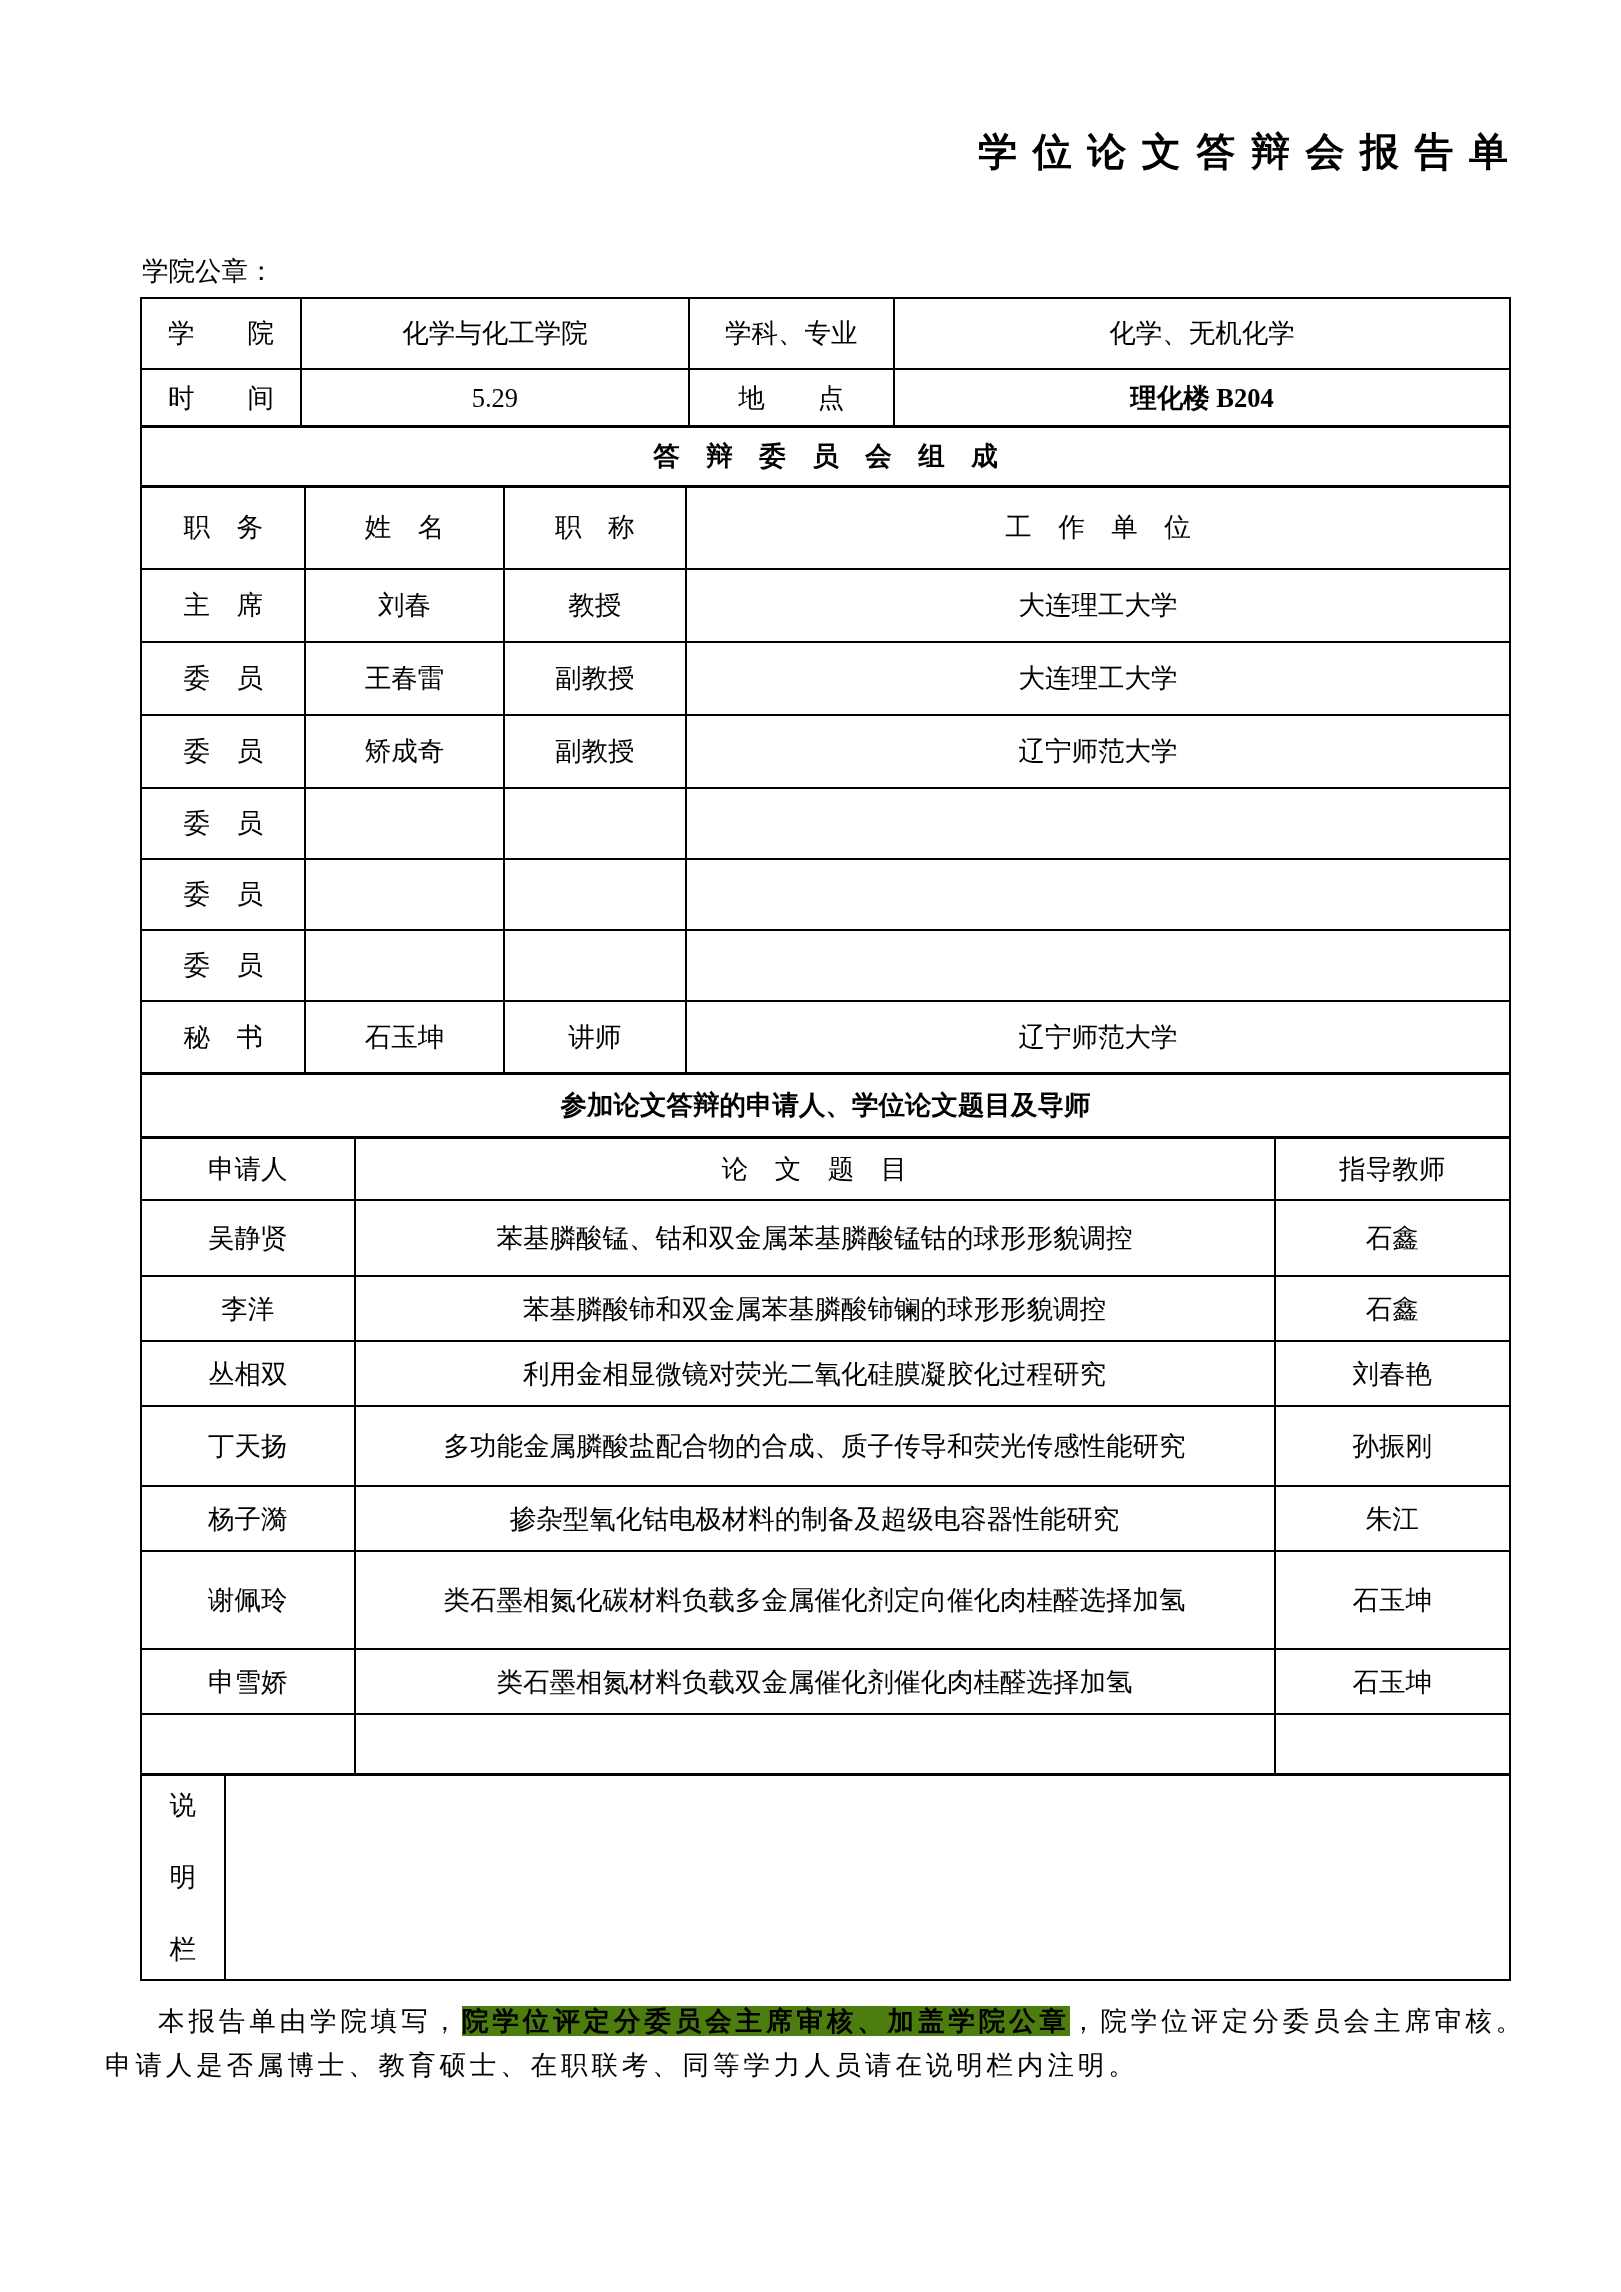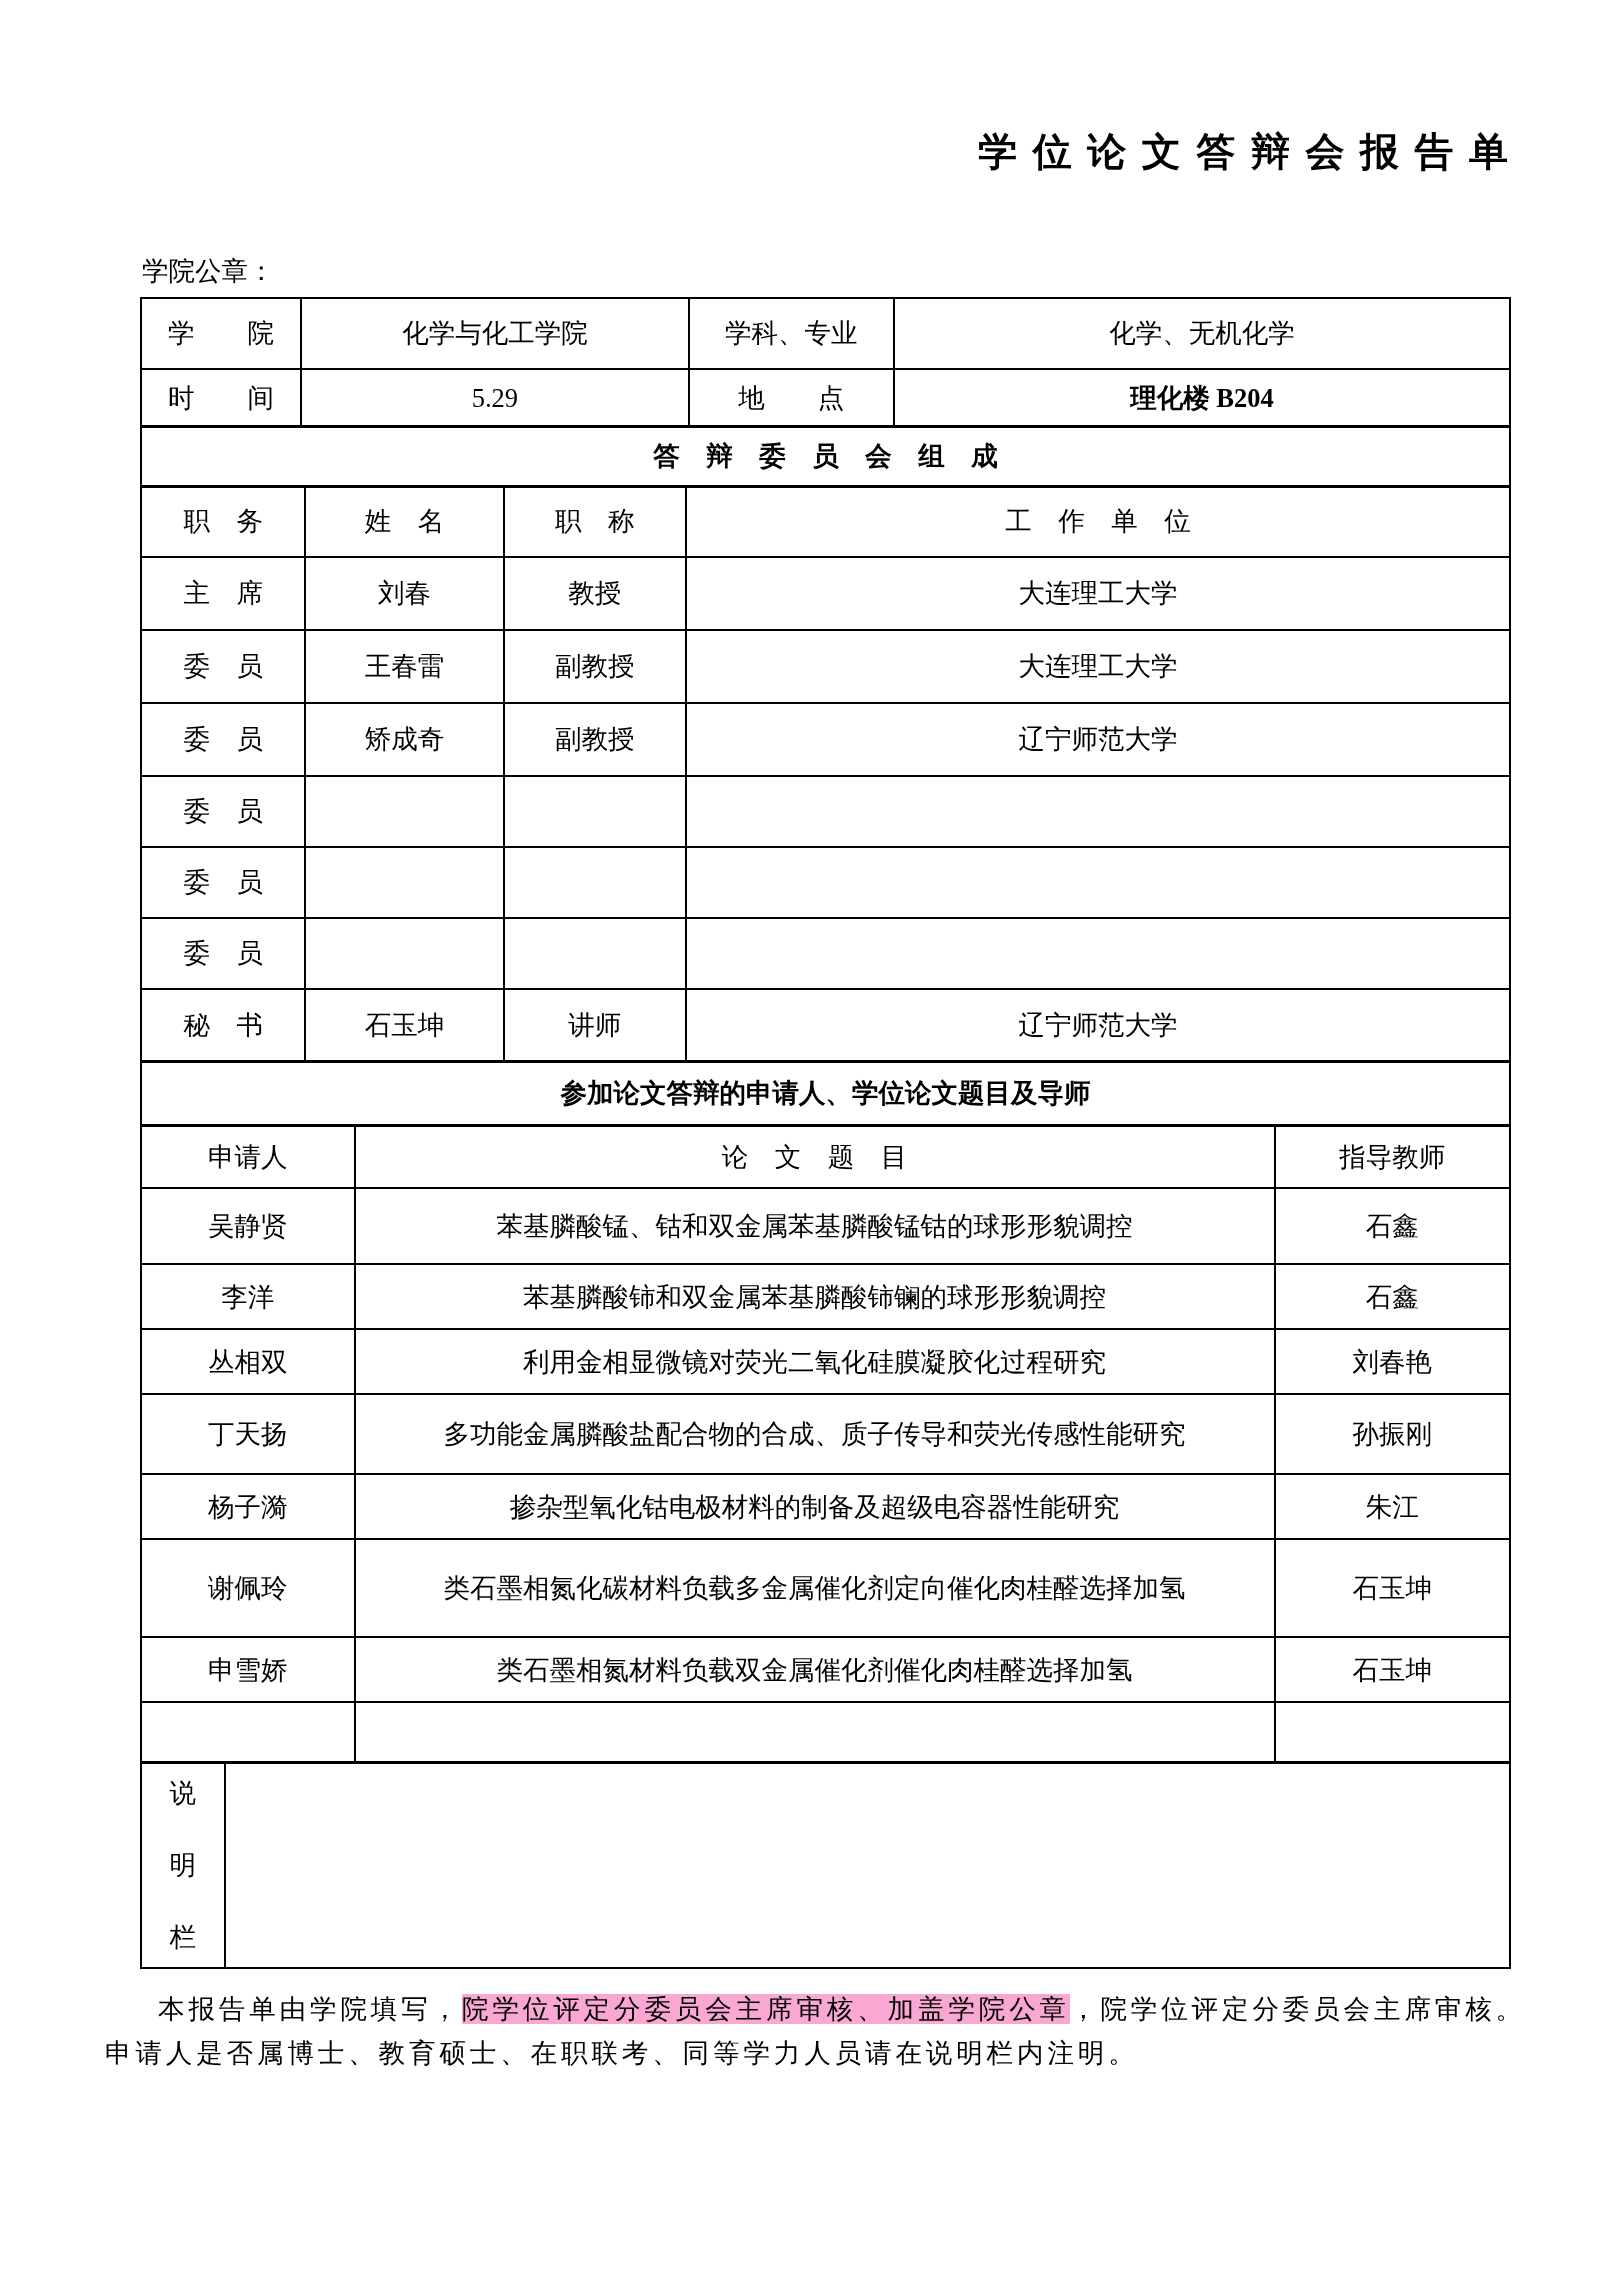--- a/index.html
+++ b/index.html
@@ -30,21 +30,21 @@
     display:flex; flex-direction:column; justify-content:space-between;
     align-items:center; height:182px; padding:5.9px 0; margin:0 auto;
   }
   .notes-label span { font-size:26.5px; }
 
   .page-footer {
     margin:17.6px 0 0 -35px; width:1431px;
     font-size:26.5px; line-height:44px; letter-spacing:3.9px;
   }
   .f-line1 { padding-left:53px; white-space:nowrap; }
-  .hl { background:#f9a8d4; }
+  .hl { background:#4d7c0f;font-weight:bold; }
 </style>
 </head>
 <body>
 
 <div class="page">
 
   <h1 class="doc-title">学 位 论 文 答 辩 会 报 告 单</h1>
 
   <div class="seal-label">学院公章：</div>
 
@@ -82,21 +82,21 @@
       </table>
 
     <table class="t">
       <colgroup>
           <col style="width:12%">
           <col style="width:14.5%">
           <col style="width:13.3%">
           <col style="width:60.2%">
         </colgroup>
       <tbody>
-          <tr style="height:71px">
+          <tr style="height:83px">
         <td>职　务</td>
         <td>姓　名</td>
         <td>职　称</td>
         <td>工　作　单　位</td>
       </tr>
       <tr style="height:73px">
         <td>主　席</td>
         <td>刘春</td>
         <td>教授</td>
         <td>大连理工大学</td>

